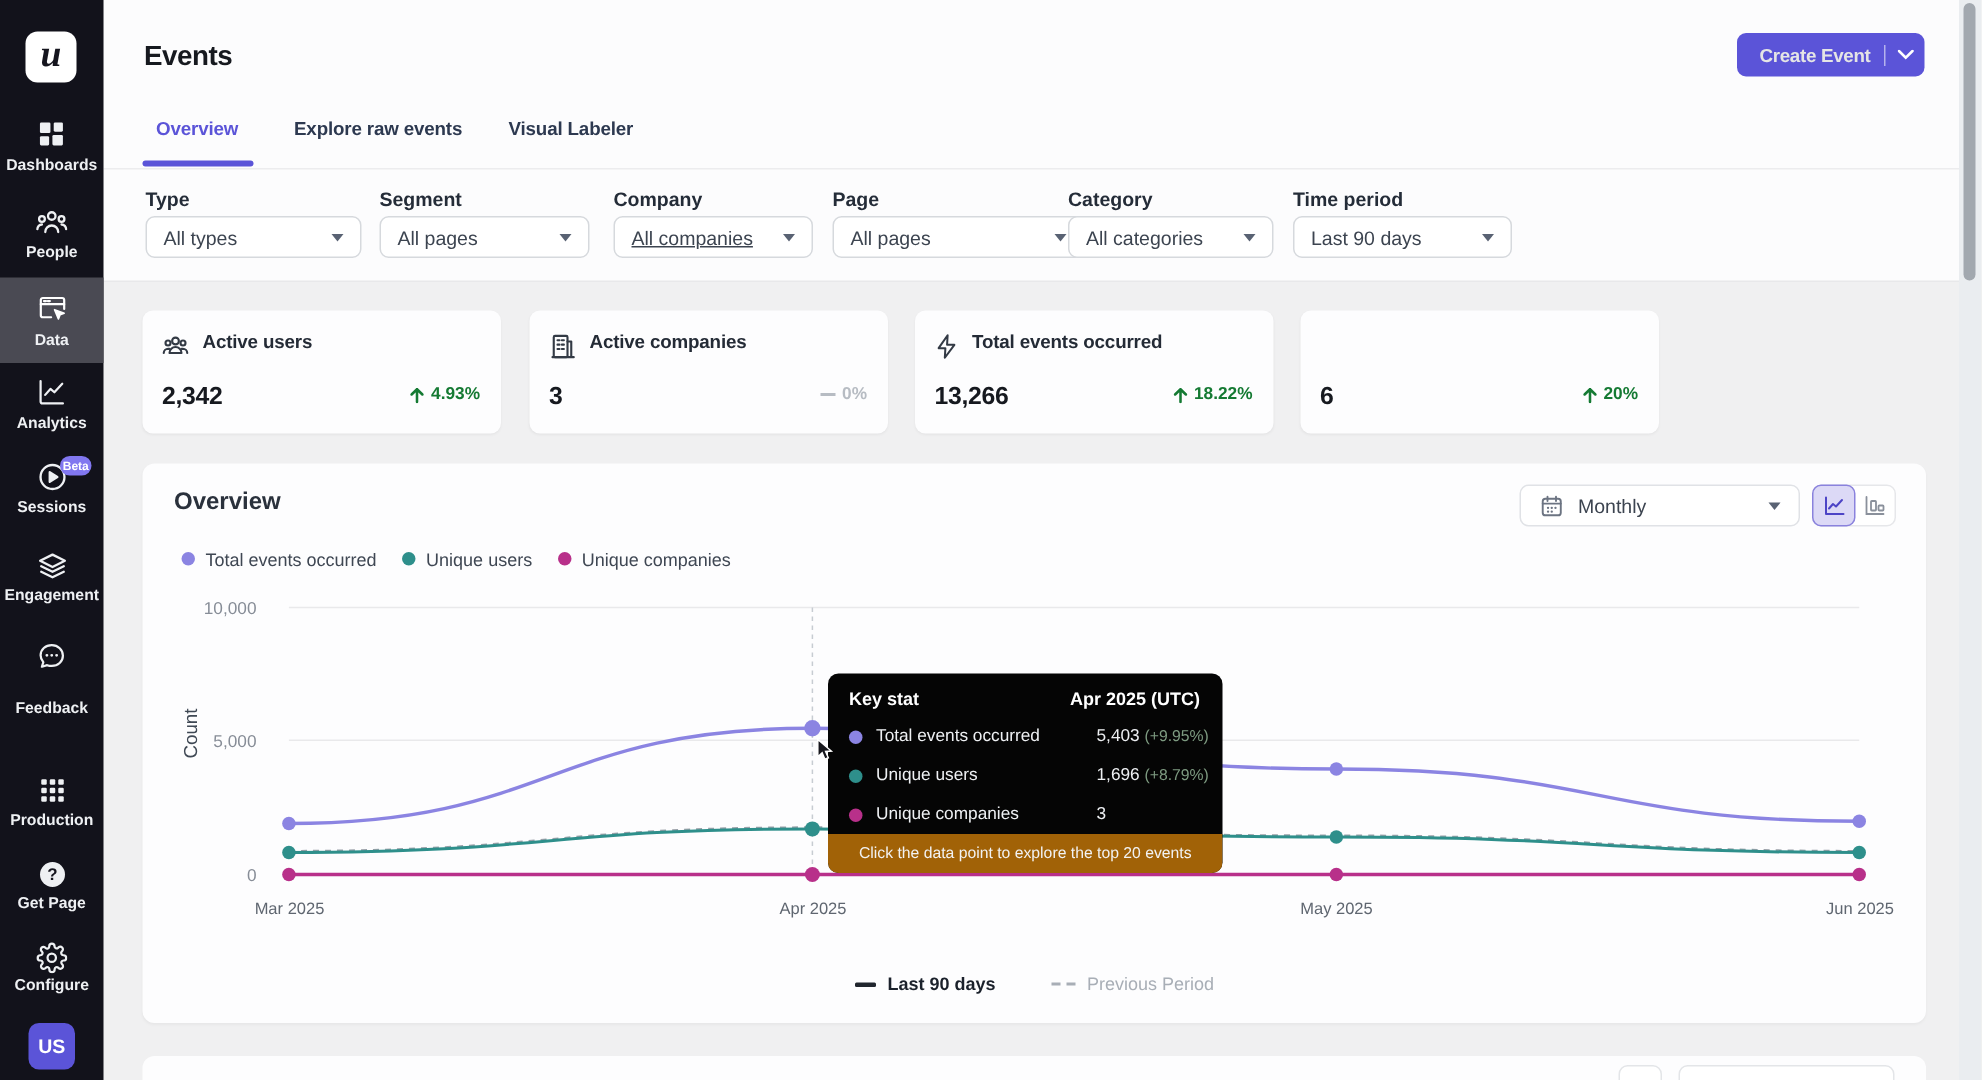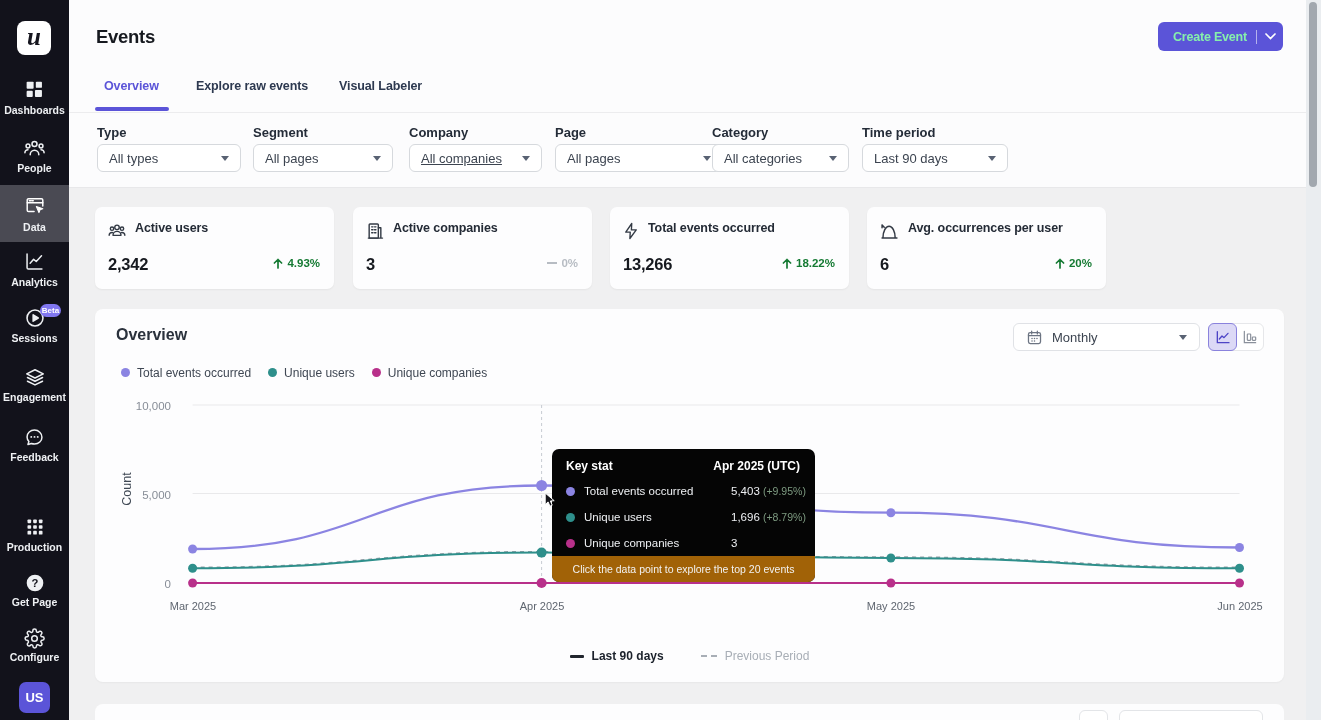--- a/index.html
+++ b/index.html
@@ -6,21 +6,21 @@
   html,body { width:1321px; height:720px; overflow:hidden; }
   body { font-family:"Liberation Sans", sans-serif; background:#f0f0f1; position:relative; }
   .abs { position:absolute; }
 </style>
 </head>
 <body>
 
 <div class="abs" style="left:69px; top:0; width:1252px; height:188px; background:#fcfcfd; border-bottom:1px solid #e8e8ea;"></div>
 <div class="abs" style="left:96px; top:26px; font-size:18.5px; font-weight:bold; color:#16191f; letter-spacing:-0.3px;">Events</div>
 
-<div class="abs" style="left:1158px; top:22px; width:125px; height:29px; background:#5b54d8; border-radius:6px; color:#86efac; font-size:13px; font-weight:bold; display:flex; align-items:center; white-space:nowrap;">
+<div class="abs" style="left:1158px; top:22px; width:125px; height:29px; background:#5b54d8; border-radius:6px; color:#e5e5e5; font-size:13px; font-weight:bold; display:flex; align-items:center; white-space:nowrap;">
   <span style="padding-left:15px; font-size:12.5px; letter-spacing:-0.2px;">Create Event</span>
   <span style="margin-left:9px; width:1px; height:14px; background:rgba(255,255,255,.55);"></span>
   <svg style="margin-left:8px;" width="11" height="7" viewBox="0 0 11 7">
       <path d="M1 1l4.5 4.5L10 1" stroke="#fff" stroke-width="1.7" fill="none" stroke-linecap="round"></path>
     </svg>
 </div>
 
 <div class="abs" style="left:69px; top:112px; width:1252px; height:1px; background:#ececee;"></div>
 <div class="abs" style="left:104px; top:79px; font-size:12.5px; font-weight:bold; color:#5b54d8; letter-spacing:-0.1px;">Overview</div>
 <div class="abs" style="left:196px; top:79px; font-size:12.5px; font-weight:bold; color:#2d3950; letter-spacing:-0.1px;">Explore raw events</div>
@@ -104,27 +104,20 @@
         <path d="M13 2L5 13.5h6L10.5 22l8.5-11.5h-6.5L13 2z"></path>
       </svg>
     <span>Total events occurred</span>
   </div>
   <div class="cval">13,266</div>
   <div class="cdelta"><svg width="10" height="11" viewBox="0 0 10 11">
         <path d="M5 10V1.5M5 1.5L1.4 5M5 1.5L8.6 5" stroke="#157a33" stroke-width="1.7" fill="none" stroke-linecap="round" stroke-linejoin="round"></path>
       </svg>18.22%</div>
 </div>
 <div class="card" style="left:867px;">
-  <div class="chead">
-    <svg width="21" height="21" viewBox="0 0 24 24" fill="none" stroke="#333a45" stroke-width="1.7" stroke-linecap="round" stroke-linejoin="round">
-        <path d="M3.5 19.5h17M4.5 19.5c0-8 3.2-13.5 7-13.5s7 5.5 7 13.5"></path>
-        <path d="M3.5 4.5L6 7.2M3.5 4.5v3.2"></path>
-      </svg>
-    <span>Avg. occurrences per user</span>
-  </div>
   <div class="cval">6</div>
   <div class="cdelta"><svg width="10" height="11" viewBox="0 0 10 11">
         <path d="M5 10V1.5M5 1.5L1.4 5M5 1.5L8.6 5" stroke="#157a33" stroke-width="1.7" fill="none" stroke-linecap="round" stroke-linejoin="round"></path>
       </svg>20%</div>
 </div>
 
 <div class="abs" style="left:95px; top:309px; width:1189px; height:373px; background:#fdfdfe; border-radius:8px; box-shadow:0 1px 2px rgba(0,0,0,.04);"></div>
 <div class="abs" style="left:116px; top:326px; font-size:16px; font-weight:bold; color:#2a313c;">Overview</div>
 
 <div class="abs" style="left:121px; top:365.5px; display:flex; align-items:center; font-size:12px; color:#3f4753;">
@@ -297,21 +290,21 @@
       </svg>
   </div>
   <div class="slabel" style="top:391px;">Engagement</div>
 
   <div class="sicon" style="top:427px;">
     <svg width="21" height="21" viewBox="0 0 24 24" fill="none" stroke="#eef0f3" stroke-width="1.7" stroke-linecap="round" stroke-linejoin="round">
         <path d="M12 3.5c-4.8 0-8.5 3.4-8.5 7.8 0 2 .8 3.8 2.1 5.2L4.5 20l4-1.2c1.1.4 2.3.6 3.5.6 4.8 0 8.5-3.4 8.5-7.8S16.8 3.5 12 3.5z"></path>
         <path d="M8.3 11.3h.01M12 11.3h.01M15.7 11.3h.01" stroke-width="2.2"></path>
       </svg>
   </div>
-  <div class="slabel" style="top:451px;">Feedback</div>
+  <div class="slabel" style="top:466px;">Feedback</div>
 
   <div class="sicon" style="top:517px;">
     <svg width="20" height="20" viewBox="0 0 24 24" fill="#eef0f3">
         <g>
           <rect x="3" y="3" width="4.4" height="4.4" rx="1"></rect>
           <rect x="9.8" y="3" width="4.4" height="4.4" rx="1"></rect>
           <rect x="16.6" y="3" width="4.4" height="4.4" rx="1"></rect>
           <rect x="3" y="9.8" width="4.4" height="4.4" rx="1"></rect>
           <rect x="9.8" y="9.8" width="4.4" height="4.4" rx="1"></rect>
           <rect x="16.6" y="9.8" width="4.4" height="4.4" rx="1"></rect>

